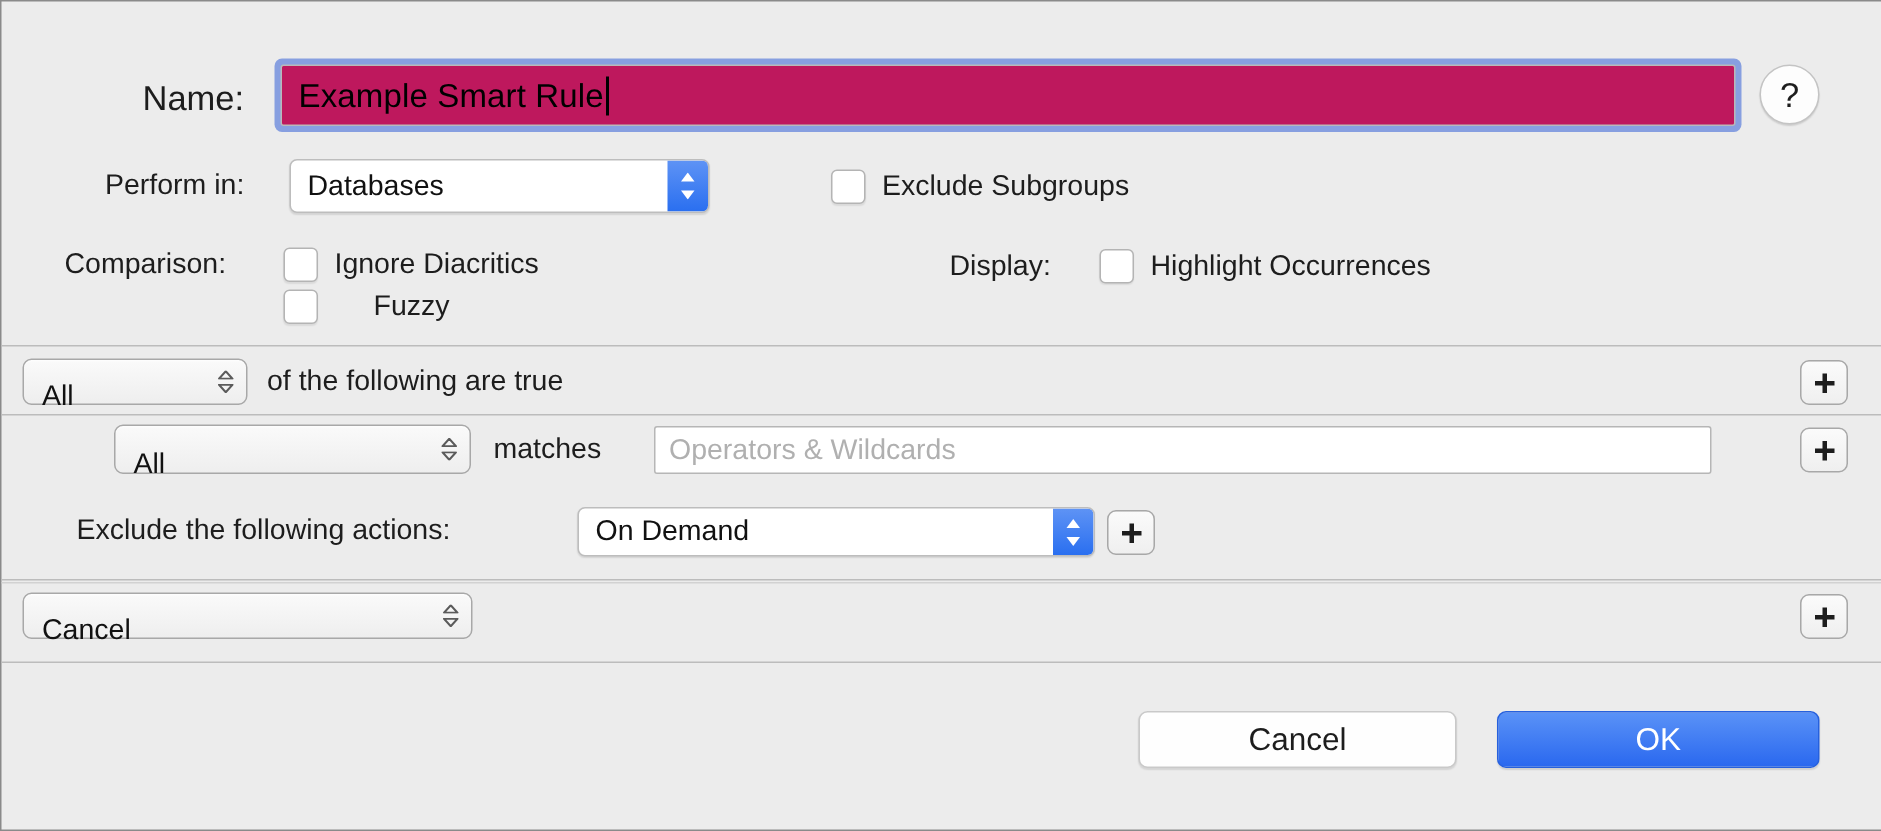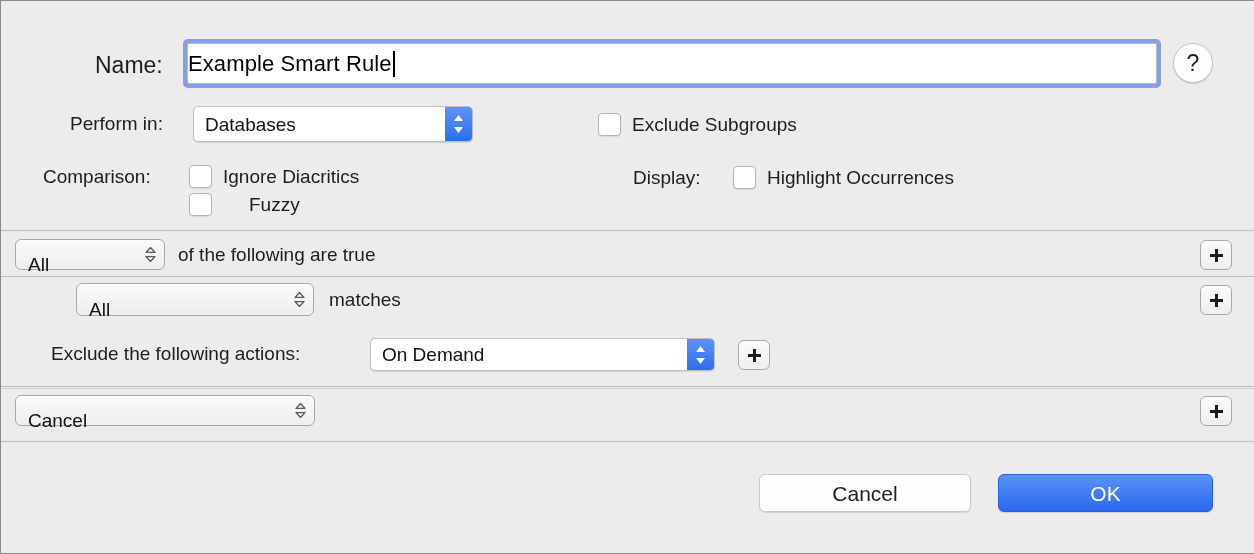--- a/index.html
+++ b/index.html
@@ -44,26 +44,26 @@
   .name-field-wrap {
     position: absolute;
     left: 182px; top: 38px;
     width: 978px; height: 49px;
     border-radius: 5px;
     background: #879fe0;
     padding: 4px;
   }
   .name-field {
     width: 100%; height: 100%;
-    background: #ffffff;
+    background: #be185d;
     border: 1px solid #b9b9b9;
     border-radius: 2px;
     display: flex;
     align-items: center;
-    padding-left: 0;
+    padding-left: 11px;
     position: relative;
   }
   .name-value {
     font-size: 22px;
     color: #000;
     line-height: 1;
     letter-spacing: 0.1px;
   }
   .caret {
     display: inline-block;
@@ -140,21 +140,21 @@
     box-shadow: 0 1px 1px rgba(0,0,0,0.08);
     flex: 0 0 auto;
   }
   .cb-row {
     position: absolute;
     display: flex;
     align-items: center;
     gap: 11px;
   }
 
-  #cb-exclude { left: 553px; top: 112px; margin-left: 44px; }
+  #cb-exclude { left: 553px; top: 112px; }
   #cb-ignore  { left: 188px; top: 164px; }
   #cb-fuzzy   { left: 188px; top: 192px; gap: 37px; }
   #cb-highlight { left: 732px; top: 165px; }
 
   .comparison-label { position: absolute; left: 42px; top: 166px; }
   .display-label    { position: absolute; left: 632px; top: 167px; }
 
   
   .sep {
     position: absolute;
@@ -212,21 +212,21 @@
     display: flex;
     align-items: center;
     padding-left: 9px;
   }
   .textfield .ph {
     font-size: 19px;
     color: #b0b0b0;
     line-height: 1;
   }
 
-  #ondemand-popup { left: 369px; top: 337px; width: 345px; height: 33px; }
+  #ondemand-popup { left: 384px; top: 337px; width: 345px; height: 33px; }
 
   
   .plus-btn {
     position: absolute;
     width: 32px; height: 30px;
     border-radius: 6px;
     background: linear-gradient(180deg,#fbfbfb 0%,#efefef 100%);
     border: 1px solid #a8a8a8;
     display: flex;
     align-items: center;
@@ -357,20 +357,23 @@
           <path d="M5.5 0.5 L10 5.5 L1 5.5 Z" fill="none" stroke="#5b5b5b" stroke-width="1.3" stroke-linejoin="round"></path>
         </svg>
       <svg width="11" height="6" viewBox="0 0 11 6">
           <path d="M5.5 5.5 L1 0.5 L10 0.5 Z" fill="none" stroke="#5b5b5b" stroke-width="1.3" stroke-linejoin="round"></path>
         </svg>
     </span>
   </div>
 
   <div class="label matches-label">matches</div>
 
+  <div class="textfield">
+    <span class="ph">Operators &amp; Wildcards</span>
+  </div>
 
   <div class="plus-btn" id="plus-2">
     <svg width="15" height="15" viewBox="0 0 15 15">
         <path d="M6 1 h3 v5 h5 v3 h-5 v5 h-3 v-5 h-5 v-3 h5 z" fill="#1d1d1d"></path>
       </svg>
   </div>
 
   <div class="label perform-label">Exclude the following actions:</div>
 
   <div class="popup-blue" id="ondemand-popup">

